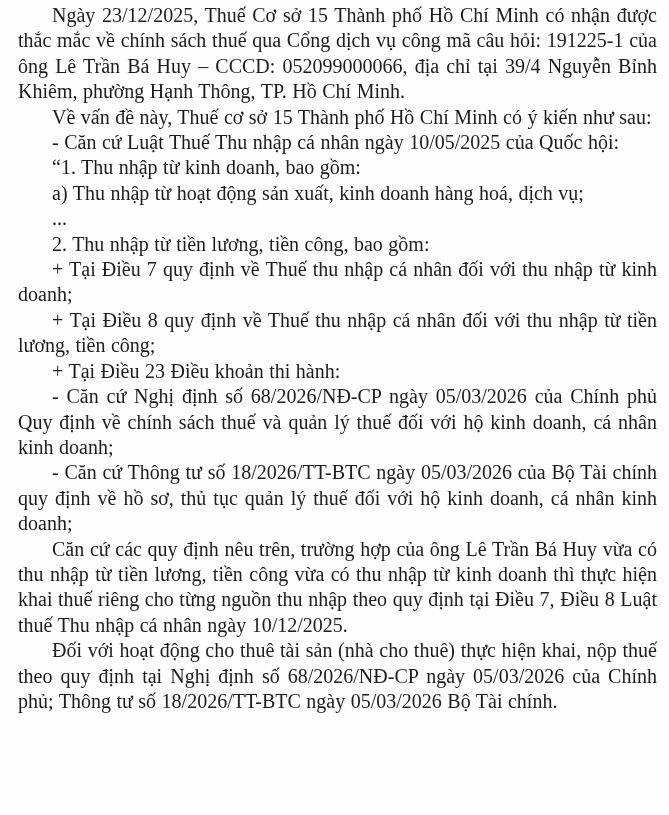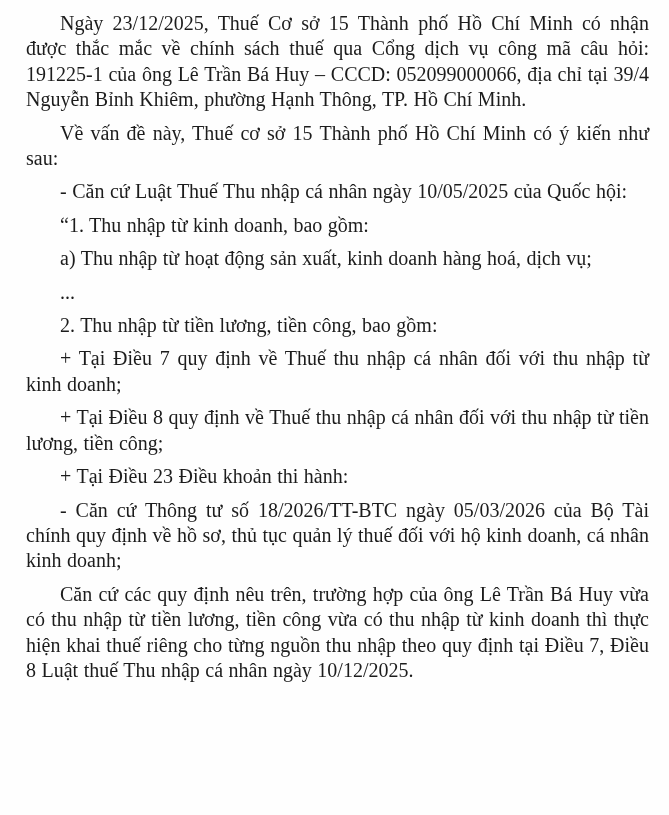--- a/index.html
+++ b/index.html
@@ -15,36 +15,38 @@
     padding: 3px 12px 0 18px;
     overflow: hidden;
     font-family: "Liberation Serif", "DejaVu Serif", serif;
     font-size: 20px;
     line-height: 25.4px;
     color: #1c1c1c;
     text-align: justify;
     -webkit-font-smoothing: antialiased;
   }
   .para {
-    margin: 8px;
+    margin: 0;
     text-indent: 34px;
     word-spacing: 0.5px;
   }
   .para.italic {
   }
 </style>
 </head>
 <body>
 
 <div class="page">
   <p class="para">Ngày 23/12/2025, Thuế Cơ sở 15 Thành phố Hồ Chí Minh có nhận được thắc mắc về chính sách thuế qua Cổng dịch vụ công mã câu hỏi: 191225-1 của ông Lê Trần Bá Huy – CCCD: 052099000066, địa chỉ tại 39/4 Nguyễn Bỉnh Khiêm, phường Hạnh Thông, TP. Hồ Chí Minh.</p>
   <p class="para">Về vấn đề này, Thuế cơ sở 15 Thành phố Hồ Chí Minh có ý kiến như sau:</p>
   <p class="para">- Căn cứ Luật Thuế Thu nhập cá nhân ngày 10/05/2025 của Quốc hội:</p>
   <p class="para italic">“1. Thu nhập từ kinh doanh, bao gồm:</p>
   <p class="para italic">a) Thu nhập từ hoạt động sản xuất, kinh doanh hàng hoá, dịch vụ;</p>
   <p class="para italic">...</p>
   <p class="para italic">2. Thu nhập từ tiền lương, tiền công, bao gồm:</p>
   <p class="para">+ Tại Điều 7 quy định về Thuế thu nhập cá nhân đối với thu nhập từ kinh doanh;</p>
   <p class="para">+ Tại Điều 8 quy định về Thuế thu nhập cá nhân đối với thu nhập từ tiền lương, tiền công;</p>
   <p class="para">+ Tại Điều 23 Điều khoản thi hành:</p>
+  <p class="para">- Căn cứ Nghị định số 68/2026/NĐ-CP ngày 05/03/2026 của Chính phủ Quy định về chính sách thuế và quản lý thuế đối với hộ kinh doanh, cá nhân kinh doanh;</p>
   <p class="para">- Căn cứ Thông tư số 18/2026/TT-BTC ngày 05/03/2026 của Bộ Tài chính quy định về hồ sơ, thủ tục quản lý thuế đối với hộ kinh doanh, cá nhân kinh doanh;</p>
   <p class="para">Căn cứ các quy định nêu trên, trường hợp của ông Lê Trần Bá Huy vừa có thu nhập từ tiền lương, tiền công vừa có thu nhập từ kinh doanh thì thực hiện khai thuế riêng cho từng nguồn thu nhập theo quy định tại Điều 7, Điều 8 Luật thuế Thu nhập cá nhân ngày 10/12/2025.</p>
+  <p class="para">Đối với hoạt động cho thuê tài sản (nhà cho thuê) thực hiện khai, nộp thuế theo quy định tại Nghị định số 68/2026/NĐ-CP ngày 05/03/2026 của Chính phủ; Thông tư số 18/2026/TT-BTC ngày 05/03/2026 Bộ Tài chính.</p>
 </div>
 
 </body></html>

